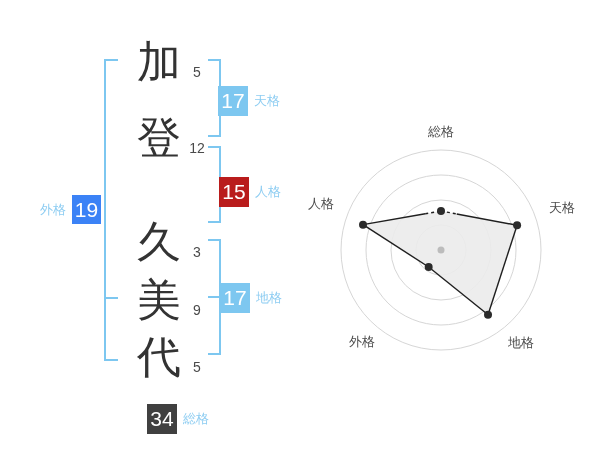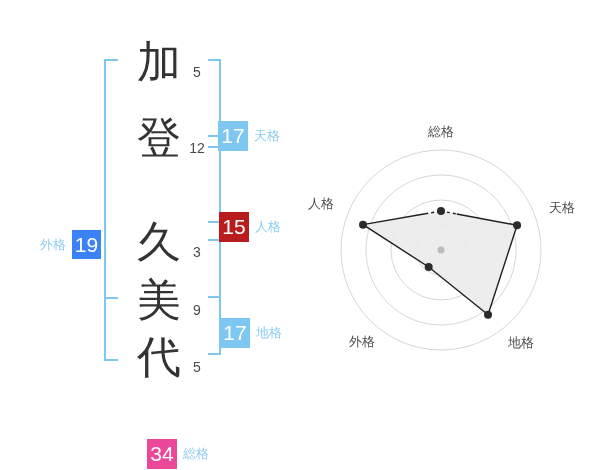--- a/index.html
+++ b/index.html
@@ -11,21 +11,21 @@
   #name-panel{position:absolute;left:0;top:0;width:300px;height:470px;}
   .name-char{
     position:absolute;left:134px;width:50px;height:54px;text-align:center;
     font-size:44px;line-height:54px;color:#333;letter-spacing:0;
   }
   .stroke-count{
     position:absolute;left:184px;width:26px;height:18px;text-align:center;
     font-size:14px;line-height:18px;color:#4a4a4a;
   }
   #bracket-svg{position:absolute;left:0;top:0;width:300px;height:470px;}
-  .kaku{position:absolute;display:flex;align-items:center;gap:6px;margin-top:35px;}
+  .kaku{position:absolute;display:flex;align-items:center;gap:6px;}
   .kaku .badge{
     width:30px;height:30px;display:flex;align-items:center;justify-content:center;
     color:#fff;font-size:21px;line-height:30px;
   }
   .kaku .kaku-label{font-size:13px;}
   #kaku-tenkaku{left:218px;top:86px;}
   #kaku-jinkaku{left:219px;top:177px;}
   #kaku-chikaku{left:220px;top:283px;}
   #kaku-gaikaku{left:40px;top:195px;}
   #kaku-gaikaku .badge{width:29px;height:29px;}
@@ -71,21 +71,21 @@
     </div>
     <div class="kaku" id="kaku-chikaku">
       <span class="badge" style="background: rgb(125, 199, 240); color: rgb(255, 255, 255);">17</span>
       <span class="kaku-label" style="color: rgb(142, 205, 242);">地格</span>
     </div>
     <div class="kaku" id="kaku-gaikaku">
       <span class="kaku-label" style="color: rgb(142, 205, 242);">外格</span>
       <span class="badge" style="background: #3b82f6; color: rgb(255, 255, 255);">19</span>
     </div>
     <div class="kaku" id="kaku-soukaku">
-      <span class="badge" style="background: #ec4899; color: rgb(255, 255, 255);">34</span>
+      <span class="badge" style="background: #404040; color: rgb(255, 255, 255);">34</span>
       <span class="kaku-label" style="color: rgb(142, 205, 242);">総格</span>
     </div>
   </div>
 
   <div id="chart-panel">
     <svg id="radar-svg" width="300" height="310" viewBox="0 0 300 310" aria-hidden="true">
         <circle cx="150" cy="155" r="25" fill="none" stroke="#d6d6d6" stroke-width="1"></circle>
         <circle cx="150" cy="155" r="50" fill="none" stroke="#d6d6d6" stroke-width="1"></circle>
         <circle cx="150" cy="155" r="75" fill="none" stroke="#d6d6d6" stroke-width="1"></circle>
         <circle cx="150" cy="155" r="100" fill="none" stroke="#d6d6d6" stroke-width="1"></circle>

